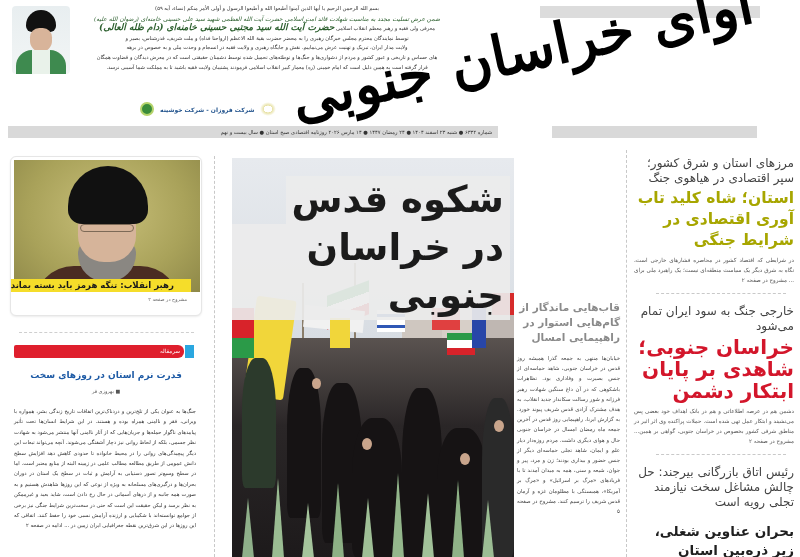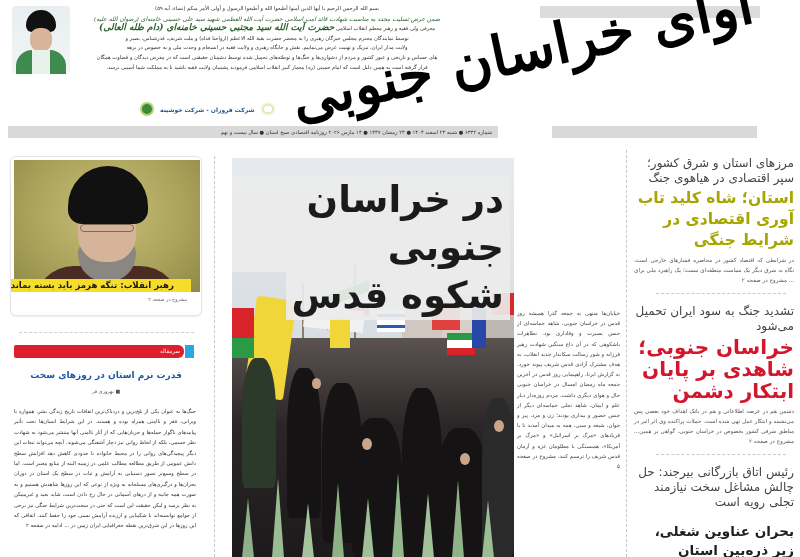--- a/index.html
+++ b/index.html
@@ -121,21 +121,21 @@
 
 <div class="col-divider-right"></div>
 <div class="right-col">
   <div class="story">
     <div class="kicker">مرزهای استان و شرق کشور؛ سپر اقتصادی در هیاهوی جنگ</div>
     <div class="olive-title">استان؛ شاه کلید تاب آوری اقتصادی در شرایط جنگی</div>
     <div class="body-text">در شرایطی که اقتصاد کشور در محاصره فشارهای خارجی است، نگاه به شرق دیگر یک سیاست منطقه‌ای نیست؛ یک راهبرد ملی برای ... مشروح در صفحه ۲</div>
   </div>
   <div class="story-sep"></div>
   <div class="story">
-    <div class="kicker">تشدید جنگ به سود ایران تحمیل می‌شود</div>
+    <div class="kicker">خارجی جنگ به سود ایران تمام می‌شود</div>
     <div class="red-title">خراسان جنوبی؛ شاهدی بر پایان ابتکار دشمن</div>
     <div class="body-text">دشمن هم در عرصه اطلاعاتی و هم در بانک اهداف خود بعضی پس می‌نشیند و ابتکار عمل تهی شده است. حملات پراکنده وی اثر اثیر در مناطق شرقی کشور بخصوص در خراسان جنوبی، گواهی بر همین... مشروح در صفحه ۲</div>
   </div>
   <div class="story-sep"></div>
   <div class="story">
     <div class="kicker">رئیس اتاق بازرگانی بیرجند: حل چالش مشاغل سخت نیازمند تجلی رویه است</div>
     <div class="black-title">بحران عناوین شغلی، زیر ذره‌بین استان</div>
     <div class="body-text">رئیس اتاق بازرگانی بیرجند بر لزوم هماهنگی میان تشکل‌ها، کارفرمایان و قوه قضائیه برای اصلاح فرآیندهای رسیدگی تأکید کرد ... مشروح در صفحه ۳</div>
   </div>
 </div>
@@ -180,26 +180,27 @@
     <div class="plant" style="left:40px;border-bottom:80px solid #9abc92;"></div>
     <div class="plant" style="left:70px;border-bottom:55px solid #a5c49c;"></div>
     <div class="plant" style="left:100px;border-bottom:75px solid #8db085;"></div>
     <div class="plant" style="left:130px;border-bottom:60px solid #9fbf96;"></div>
     <div class="plant" style="left:160px;border-bottom:85px solid #94b78c;"></div>
     <div class="plant" style="left:190px;border-bottom:65px solid #a1c199;"></div>
     <div class="plant" style="left:220px;border-bottom:78px solid #8fb287;"></div>
     <div class="plant" style="left:250px;border-bottom:58px solid #9cbd94;"></div>
   </div>
   <div class="headline">
+    <span class="line">شکوه قدس</span>
     <span class="line">در خراسان جنوبی</span>
-    <span class="line">شکوه قدس</span>
   </div>
 </div>
 
 <div class="sub-story">
+  <div class="sub-title">قاب‌هایی ماندگار از گام‌هایی استوار در راهپیمایی امسال</div>
   <div class="sub-body">خیابان‌ها منتهی به جمعه گذرا همیشه روز قدس در خراسان جنوبی، شاهد حماسه‌ای از جنس بصیرت و وفاداری بود. تظاهرات باشکوهی که در آن داغ سنگین شهادت رهبر فرزانه و شور رسالت سکاندار جدید انقلاب، به هدف مشترک آزادی قدس شریف پیوند خورد. به گزارش ایرنا، راهپیمایی روز قدس در آخرین جمعه ماه رمضان امسال در خراسان جنوبی حال و هوای دیگری داشت. مردم روزه‌دار دیار علم و ایمان، شاهد تجلی حماسه‌ای دیگر از جنس حضور و بیداری بودند؛ زن و مرد، پیر و جوان، شیعه و سنی، همه به میدان آمدند تا با فریادهای «مرگ بر اسرائیل» و «مرگ بر آمریکا»، همبستگی با مظلومان غزه و آرمان قدس شریف را ترسیم کنند. مشروح در صفحه ۵</div>
 </div>
 
 <div class="col-divider-left"></div>
 <div class="left-col">
   <div class="leader-card">
     <div class="leader-photo">
       <div class="lp-robe"></div>
         <div class="lp-collar"></div>
       <div class="lp-beard"></div>

